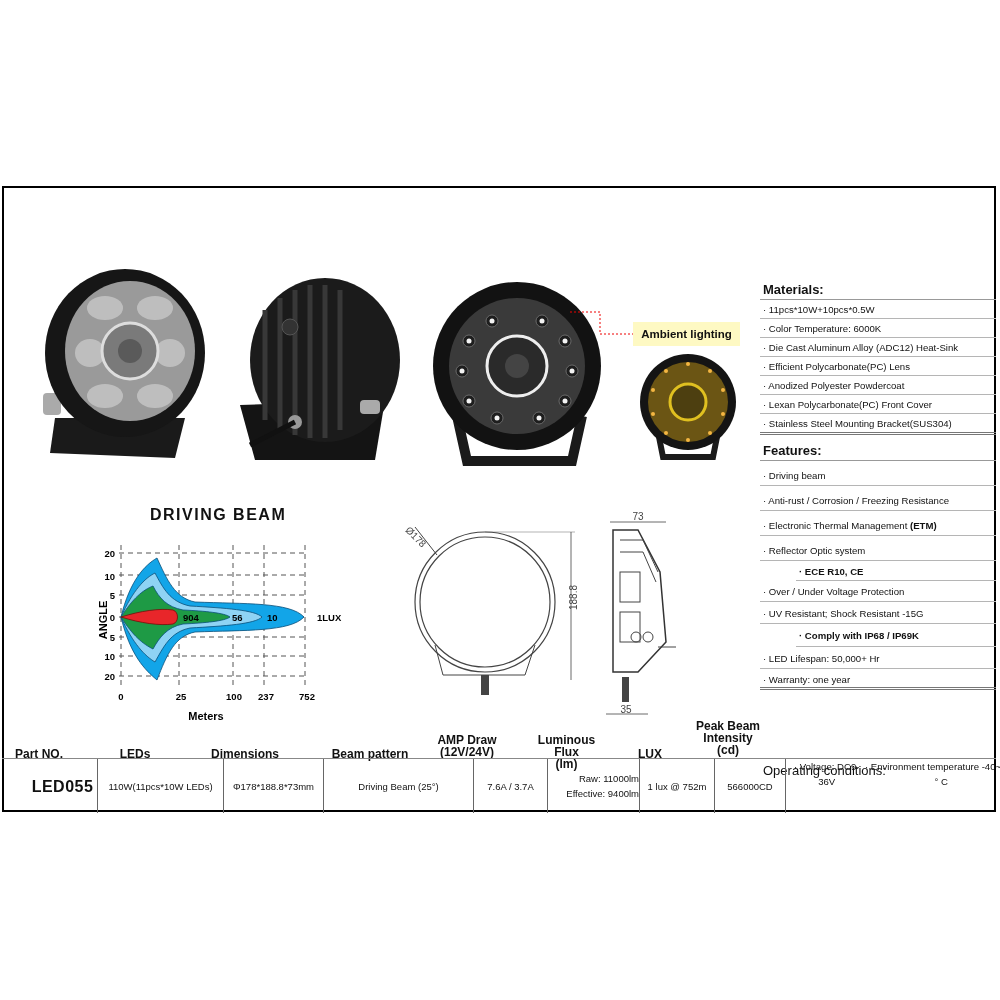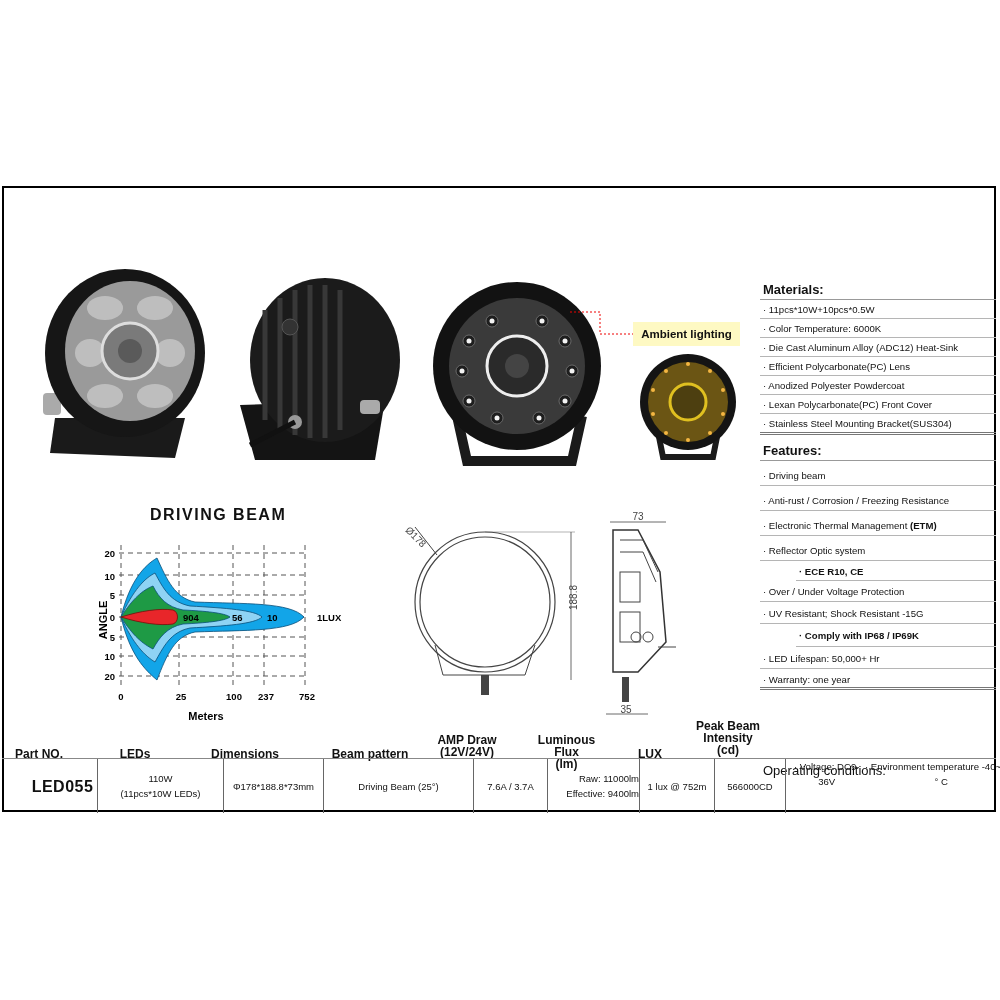--- a/index.html
+++ b/index.html
@@ -232,21 +232,21 @@
 <div class="tbl-head" style="left:524px;top:734px;width:85px;line-height:12px;white-space:pre-line">Luminous Flux
 (lm)</div>
 <div class="tbl-head" style="left:630px;top:747px;width:40px">LUX</div>
 <div class="tbl-head" style="left:688px;top:720px;width:80px;line-height:12px;white-space:pre-line">Peak Beam
 Intensity
 (cd)</div>
 <div class="op-h">Operating conditions:</div>
 
 <div class="tbl-row">
   <div class="cell part" style="left:0;width:70px">LED055</div>
-  <div class="cell" style="left:70px;width:126px;flex-direction:column">
+  <div class="cell" style="left:70px;width:126px;flex-direction:row">
     <span>110W</span>
     <span>(11pcs*10W LEDs)</span>
   </div>
   <div class="cell" style="left:196px;width:100px">Φ178*188.8*73mm</div>
   <div class="cell" style="left:296px;width:150px">Driving Beam (25°)</div>
   <div class="cell" style="left:446px;width:74px">7.6A / 3.7A</div>
   <div class="cell" style="left:520px;width:92px;flex-direction:column;align-items:flex-end;padding-left:3px">
     <span>Raw: 11000lm</span>
     <span>Effective: 9400lm</span>
   </div>

